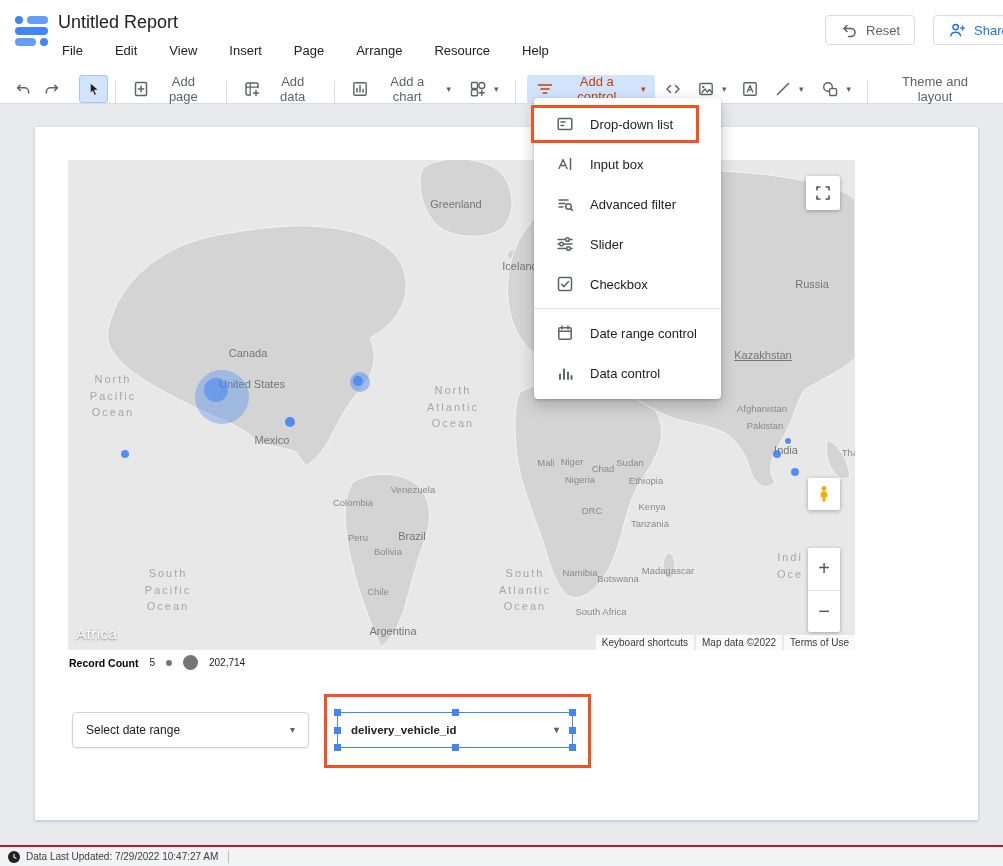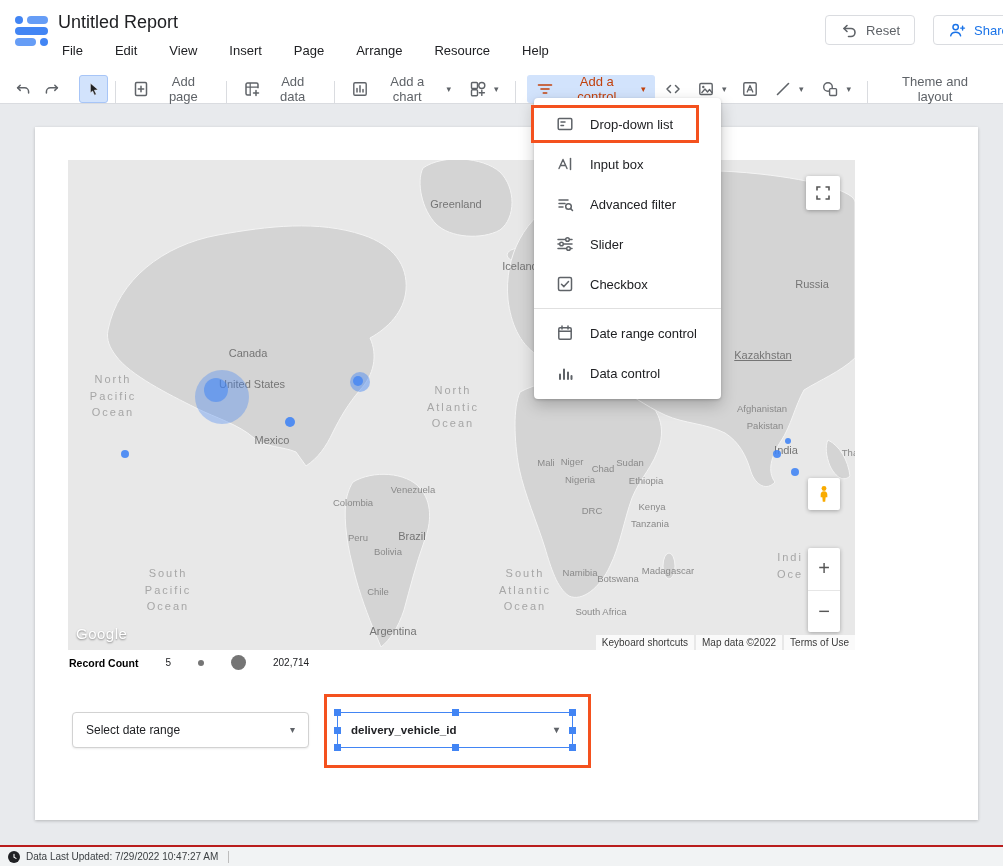--- a/index.html
+++ b/index.html
@@ -67,21 +67,21 @@
                box-shadow:0 1px 4px rgba(0,0,0,.3); border-radius:2px; display:flex; flex-direction:column; }
   .zoom-btn { flex:1; display:flex; align-items:center; justify-content:center;
               font-size:20px; color:#565656; cursor:pointer; }
   .zoom-btn.out { border-top:1px solid #e6e6e6; }
   .google-logo { position:absolute; left:8px; bottom:8px; font-size:15px; color:#fff;
                  text-shadow:0 1px 2px rgba(0,0,0,.45); letter-spacing:.5px; }
   .attribution { position:absolute; right:0; bottom:0; display:flex; font-size:10px; color:#3a3a3a; }
   .attrib-item { background:rgba(255,255,255,.78); padding:2px 6px; margin-left:2px; cursor:pointer; }
 
   
-  .legend { position:absolute; left:34px; top:528px; display:flex; align-items:center; gap:27px; }
+  .legend { position:absolute; left:34px; top:528px; display:flex; align-items:center; gap:11px; }
   .legend-label { font-size:10.5px; font-weight:bold; color:#000; }
   .legend-num { font-size:10px; color:#202124; }
   .dot { border-radius:50%; background:#757575; display:inline-block; }
   .dot.small { width:6px; height:6px; }
   .dot.large { width:15px; height:15px; }
 
   
   .date-control { position:absolute; left:37px; top:585px; width:237px; height:36px;
                   border:1px solid #d2d2d2; border-radius:4px; background:#fff;
                   display:flex; align-items:center; padding:0 13px; font-size:12px; color:#202124;
@@ -371,21 +371,21 @@
         <div class="map-btn pegman-btn">
           <svg viewBox="0 0 18 18" width="20" height="20">
               <circle cx="9" cy="4" r="2.2" fill="#f9ab00"></circle>
               <path d="M9 6.6c-2 0-3 1.2-3 3V12h1.5l.4 4h2.2l.4-4H12V9.6c0-1.8-1-3-3-3z" fill="#f9ab00"></path>
             </svg>
         </div>
         <div class="zoom-ctrl">
           <div class="zoom-btn">+</div>
           <div class="zoom-btn out">−</div>
         </div>
-        <div class="google-logo">Google</div>
+        <div class="google-logo">Africa</div>
         <div class="attribution" id="map-attrib">
             <span class="attrib-item">Keyboard shortcuts</span>
             <span class="attrib-item">Map data ©2022</span>
             <span class="attrib-item">Terms of Use</span>
           </div>
       </div>
 
       <div class="legend">
         <span class="legend-label">Record Count</span>
         <span class="legend-num">5</span>

